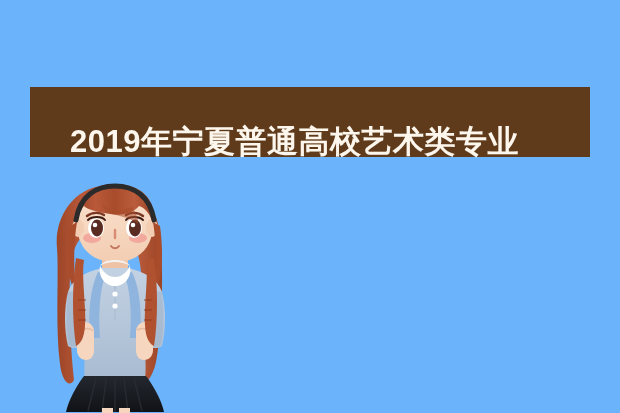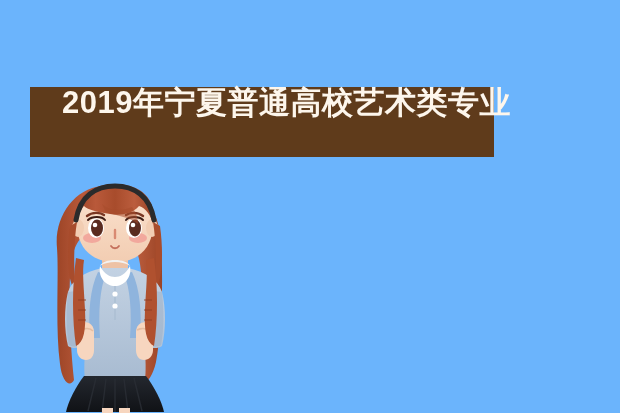--- a/index.html
+++ b/index.html
@@ -12,25 +12,25 @@
     position:relative;
     width:620px;height:413px;
     background:#6bb4fc;
     overflow:hidden;
   }
 
   
   #banner{
     position:absolute;
     left:30px;top:87px;
-    width:464px;height:70px;
+    width:560px;height:70px;
     background:#5f3b1b;
     box-sizing:border-box;
-    display:flex;align-items:flex-start;
-    padding-left:32px;
+    display:flex;align-items:flex-end;
+    padding-left:40px;
   }
   #banner-text{
     color:#fdf6ec;
     font-size:31px;
     font-weight:bold;
     letter-spacing:0.5px;
     white-space:nowrap;
     line-height:1;
   }
 

